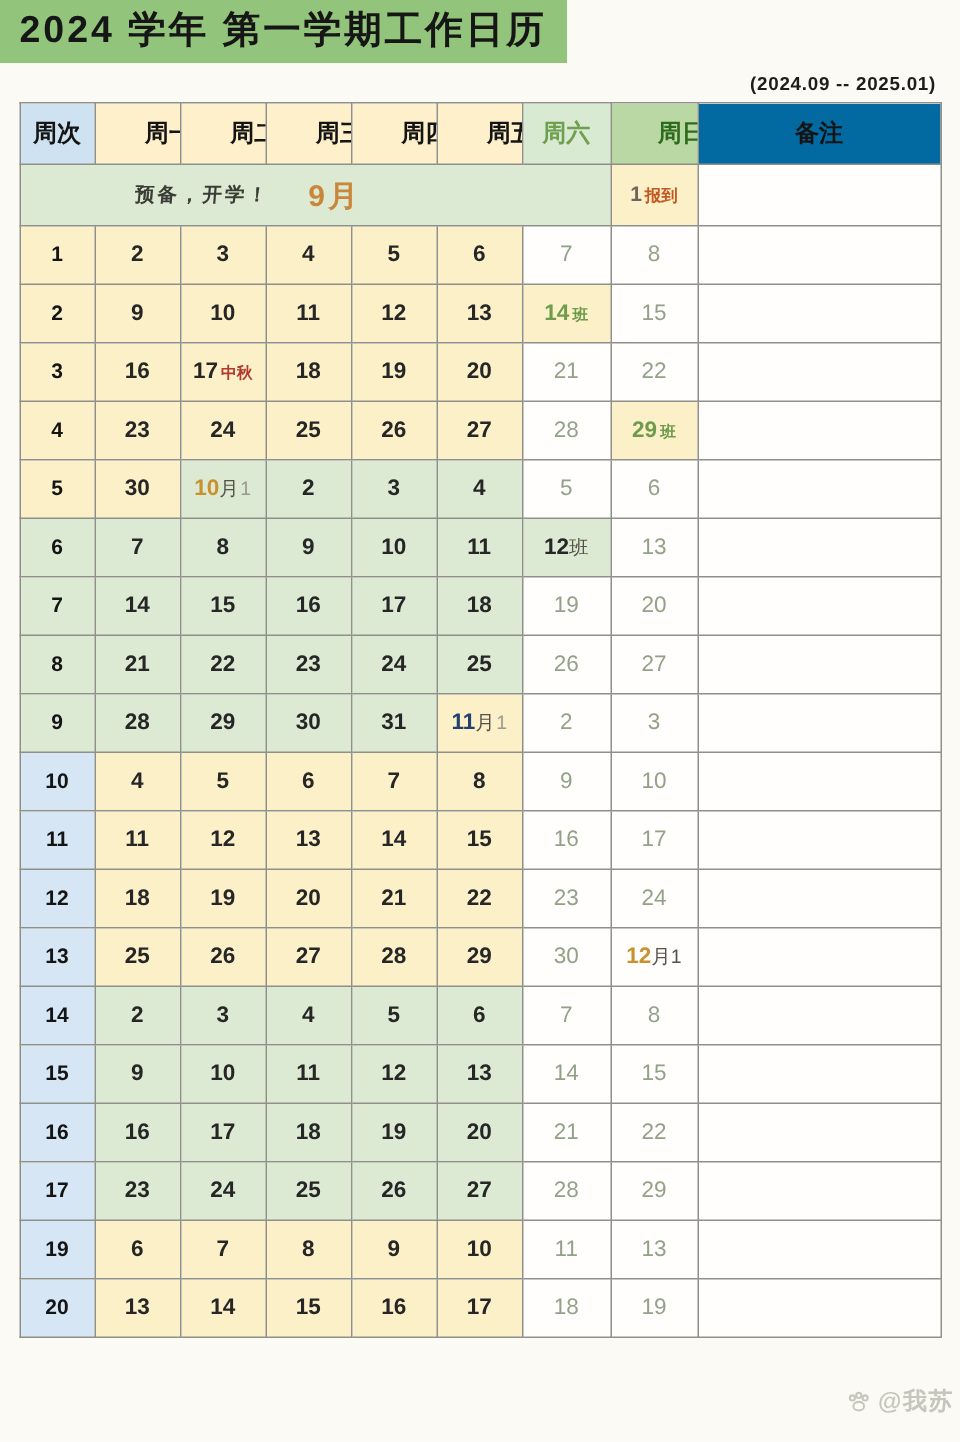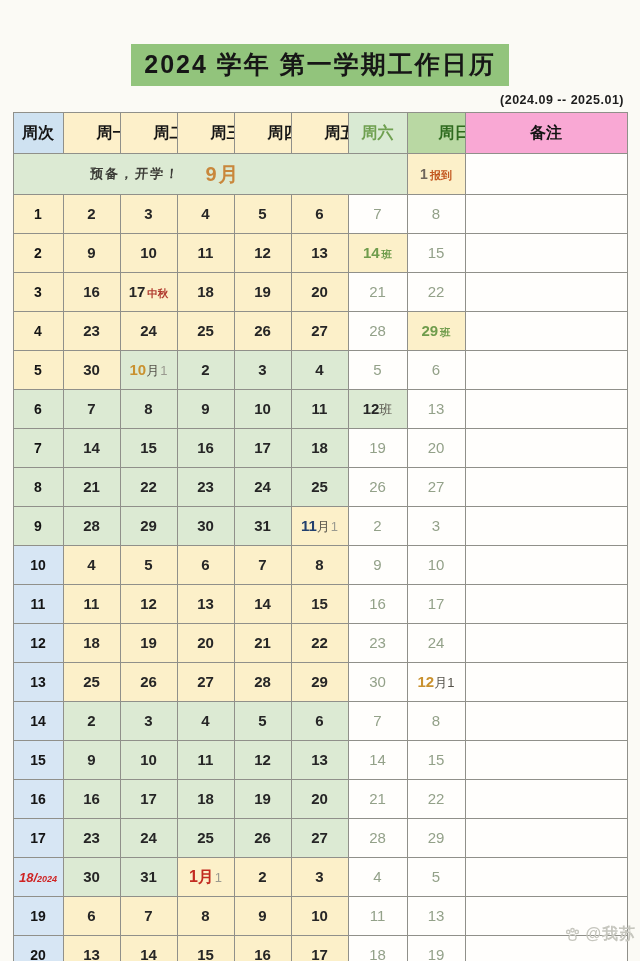--- a/index.html
+++ b/index.html
@@ -2,21 +2,21 @@
 <html><head>
 <meta charset="utf-8">
 <style>
   html,body{margin:0;padding:0;}
   body{
     width:640px;height:961px;position:relative;overflow:hidden;
     background:#fbfaf5;
     font-family:"Liberation Sans","DejaVu Sans",sans-serif;
     -webkit-font-smoothing:antialiased;
   }
-  .titlebar{text-align:center;padding-top:44px;}
+  .titlebar{}
   .title{
     display:inline-block;background:#92c47c;color:#161616;
     font-size:25px;font-weight:700;letter-spacing:2px;
     padding:5px 13px 7px;line-height:1.2;
   }
   .subtitle{
     text-align:right;margin:7px 16px 5px 0;
     font-size:12.5px;font-weight:700;color:#1d1d1d;letter-spacing:.5px;
   }
   table{
@@ -25,21 +25,21 @@
   }
   th,td{
     border:1px solid #90908a;text-align:center;vertical-align:middle;
     padding:0;height:38px;white-space:nowrap;overflow:hidden;
   }
   thead th{height:40px;font-size:16px;color:#141414;font-weight:700;}
   .h-blue{background:#cfe2f1;}
   .h-cream{background:#fdf0ca;padding-left:33px;}
   .h-sat{background:#d9ead3;color:#6fa050;}
   .h-sun{background:#b9d8a3;color:#2f6b1f;padding-left:31px;}
-  .h-note{background:#f9a8d4;}
+  .h-note{background:#0369a1;}
   .bg-cream{background:#fcf0c9;}
   .bg-green{background:#dcead3;}
   .bg-blue{background:#d7e6f4;}
   .bg-white{background:#fffefc;}
   .banner-row td{height:40px;}
   .banner-inner{display:flex;align-items:center;justify-content:flex-start;padding-left:76px;}
   .banner-hand{font-size:13px;font-weight:700;color:#3c3c37;transform:skewX(-5deg);letter-spacing:2px;}
   .banner-month{font-size:20px;font-weight:700;color:#c9873b;letter-spacing:2px;margin-left:26px;}
   .banner-sun-day{color:#6e655b;font-size:14px;font-weight:700;}
   .banner-sun-note{color:#c2571f;font-size:11px;font-weight:700;margin-left:2px;}
@@ -287,31 +287,20 @@
         <td class="bg-green"><span class="p-day">23</span></td>
         <td class="bg-green"><span class="p-day">24</span></td>
         <td class="bg-green"><span class="p-day">25</span></td>
         <td class="bg-green"><span class="p-day">26</span></td>
         <td class="bg-green"><span class="p-day">27</span></td>
         <td class="bg-white"><span class="p-wknd">28</span></td>
         <td class="bg-white"><span class="p-wknd">29</span></td>
         <td class="bg-white"></td>
       </tr>
       <tr>
-        <th class="bg-blue"><span class="p-hand">18/</span><span class="p-hand-small">2024</span></th>
-        <td class="bg-green"><span class="p-day">30</span></td>
-        <td class="bg-green"><span class="p-day">31</span></td>
-        <td class="bg-cream"><span class="p-num-red">1月</span><span class="p-tag-gray">1</span></td>
-        <td class="bg-cream"><span class="p-day">2</span></td>
-        <td class="bg-cream"><span class="p-day">3</span></td>
-        <td class="bg-white"><span class="p-wknd">4</span></td>
-        <td class="bg-white"><span class="p-wknd">5</span></td>
-        <td class="bg-white"></td>
-      </tr>
-      <tr>
         <th class="bg-blue"><span class="p-week">19</span></th>
         <td class="bg-cream"><span class="p-day">6</span></td>
         <td class="bg-cream"><span class="p-day">7</span></td>
         <td class="bg-cream"><span class="p-day">8</span></td>
         <td class="bg-cream"><span class="p-day">9</span></td>
         <td class="bg-cream"><span class="p-day">10</span></td>
         <td class="bg-white"><span class="p-wknd">11</span></td>
         <td class="bg-white"><span class="p-wknd">13</span></td>
         <td class="bg-white"></td>
       </tr>

